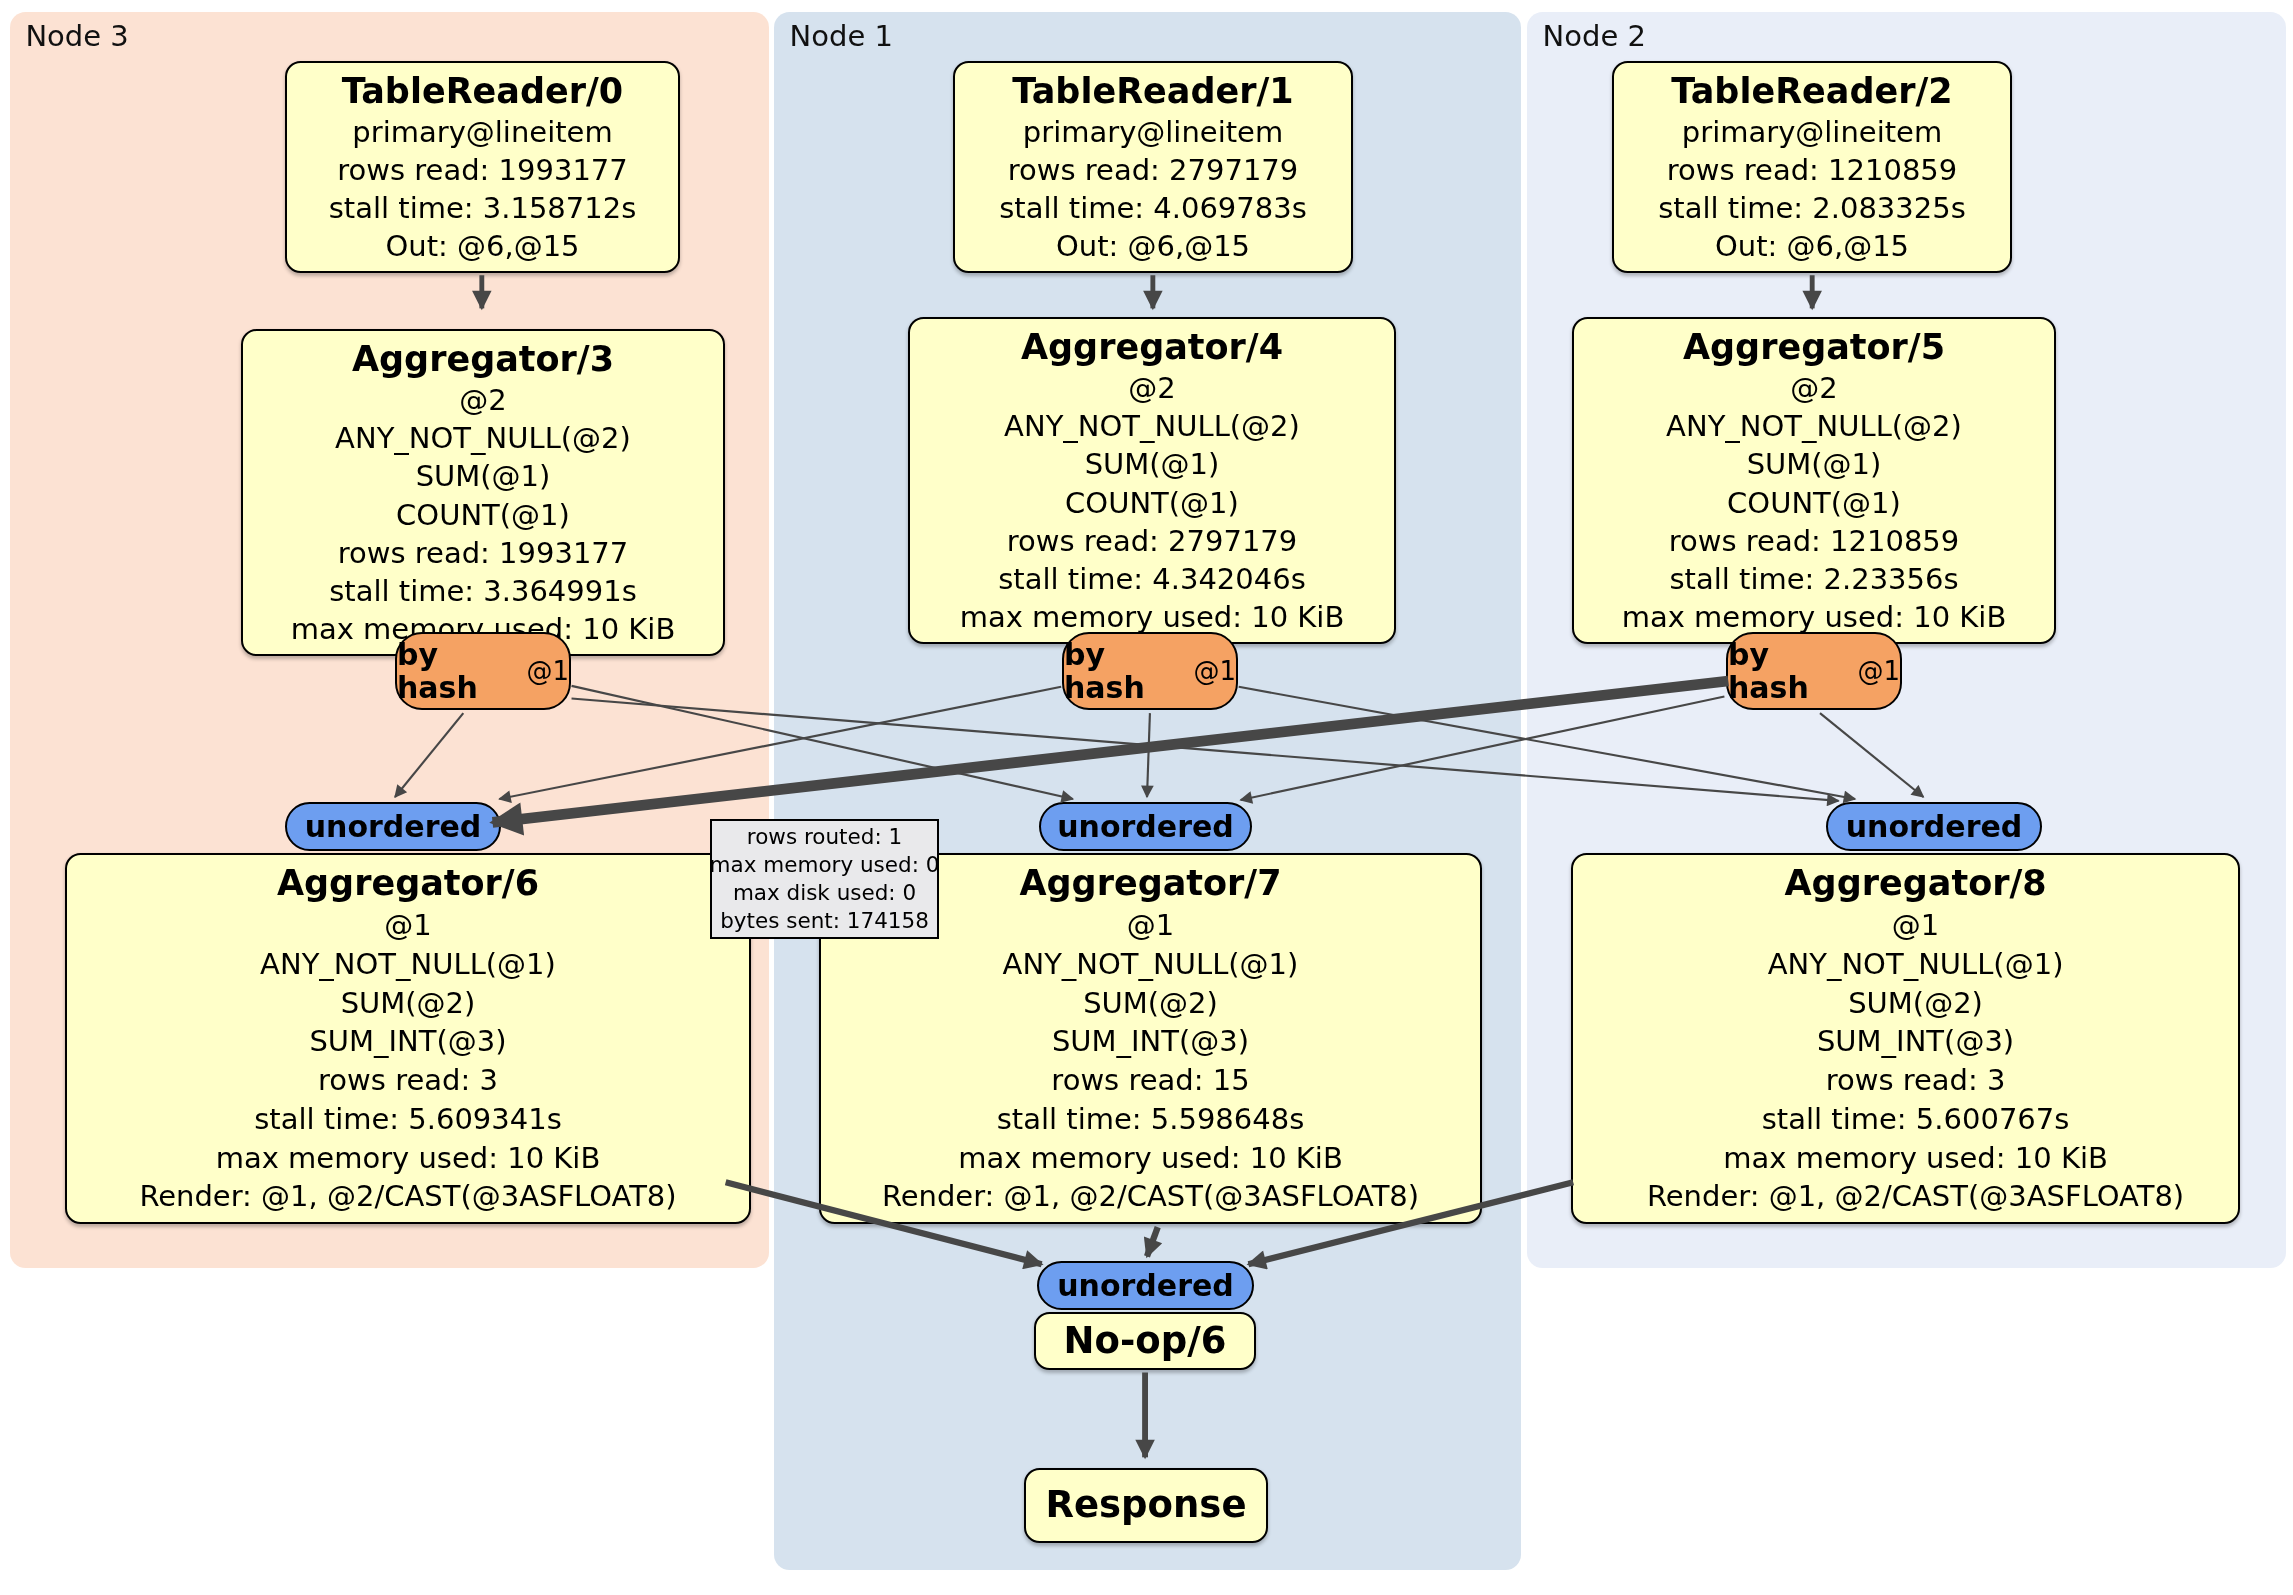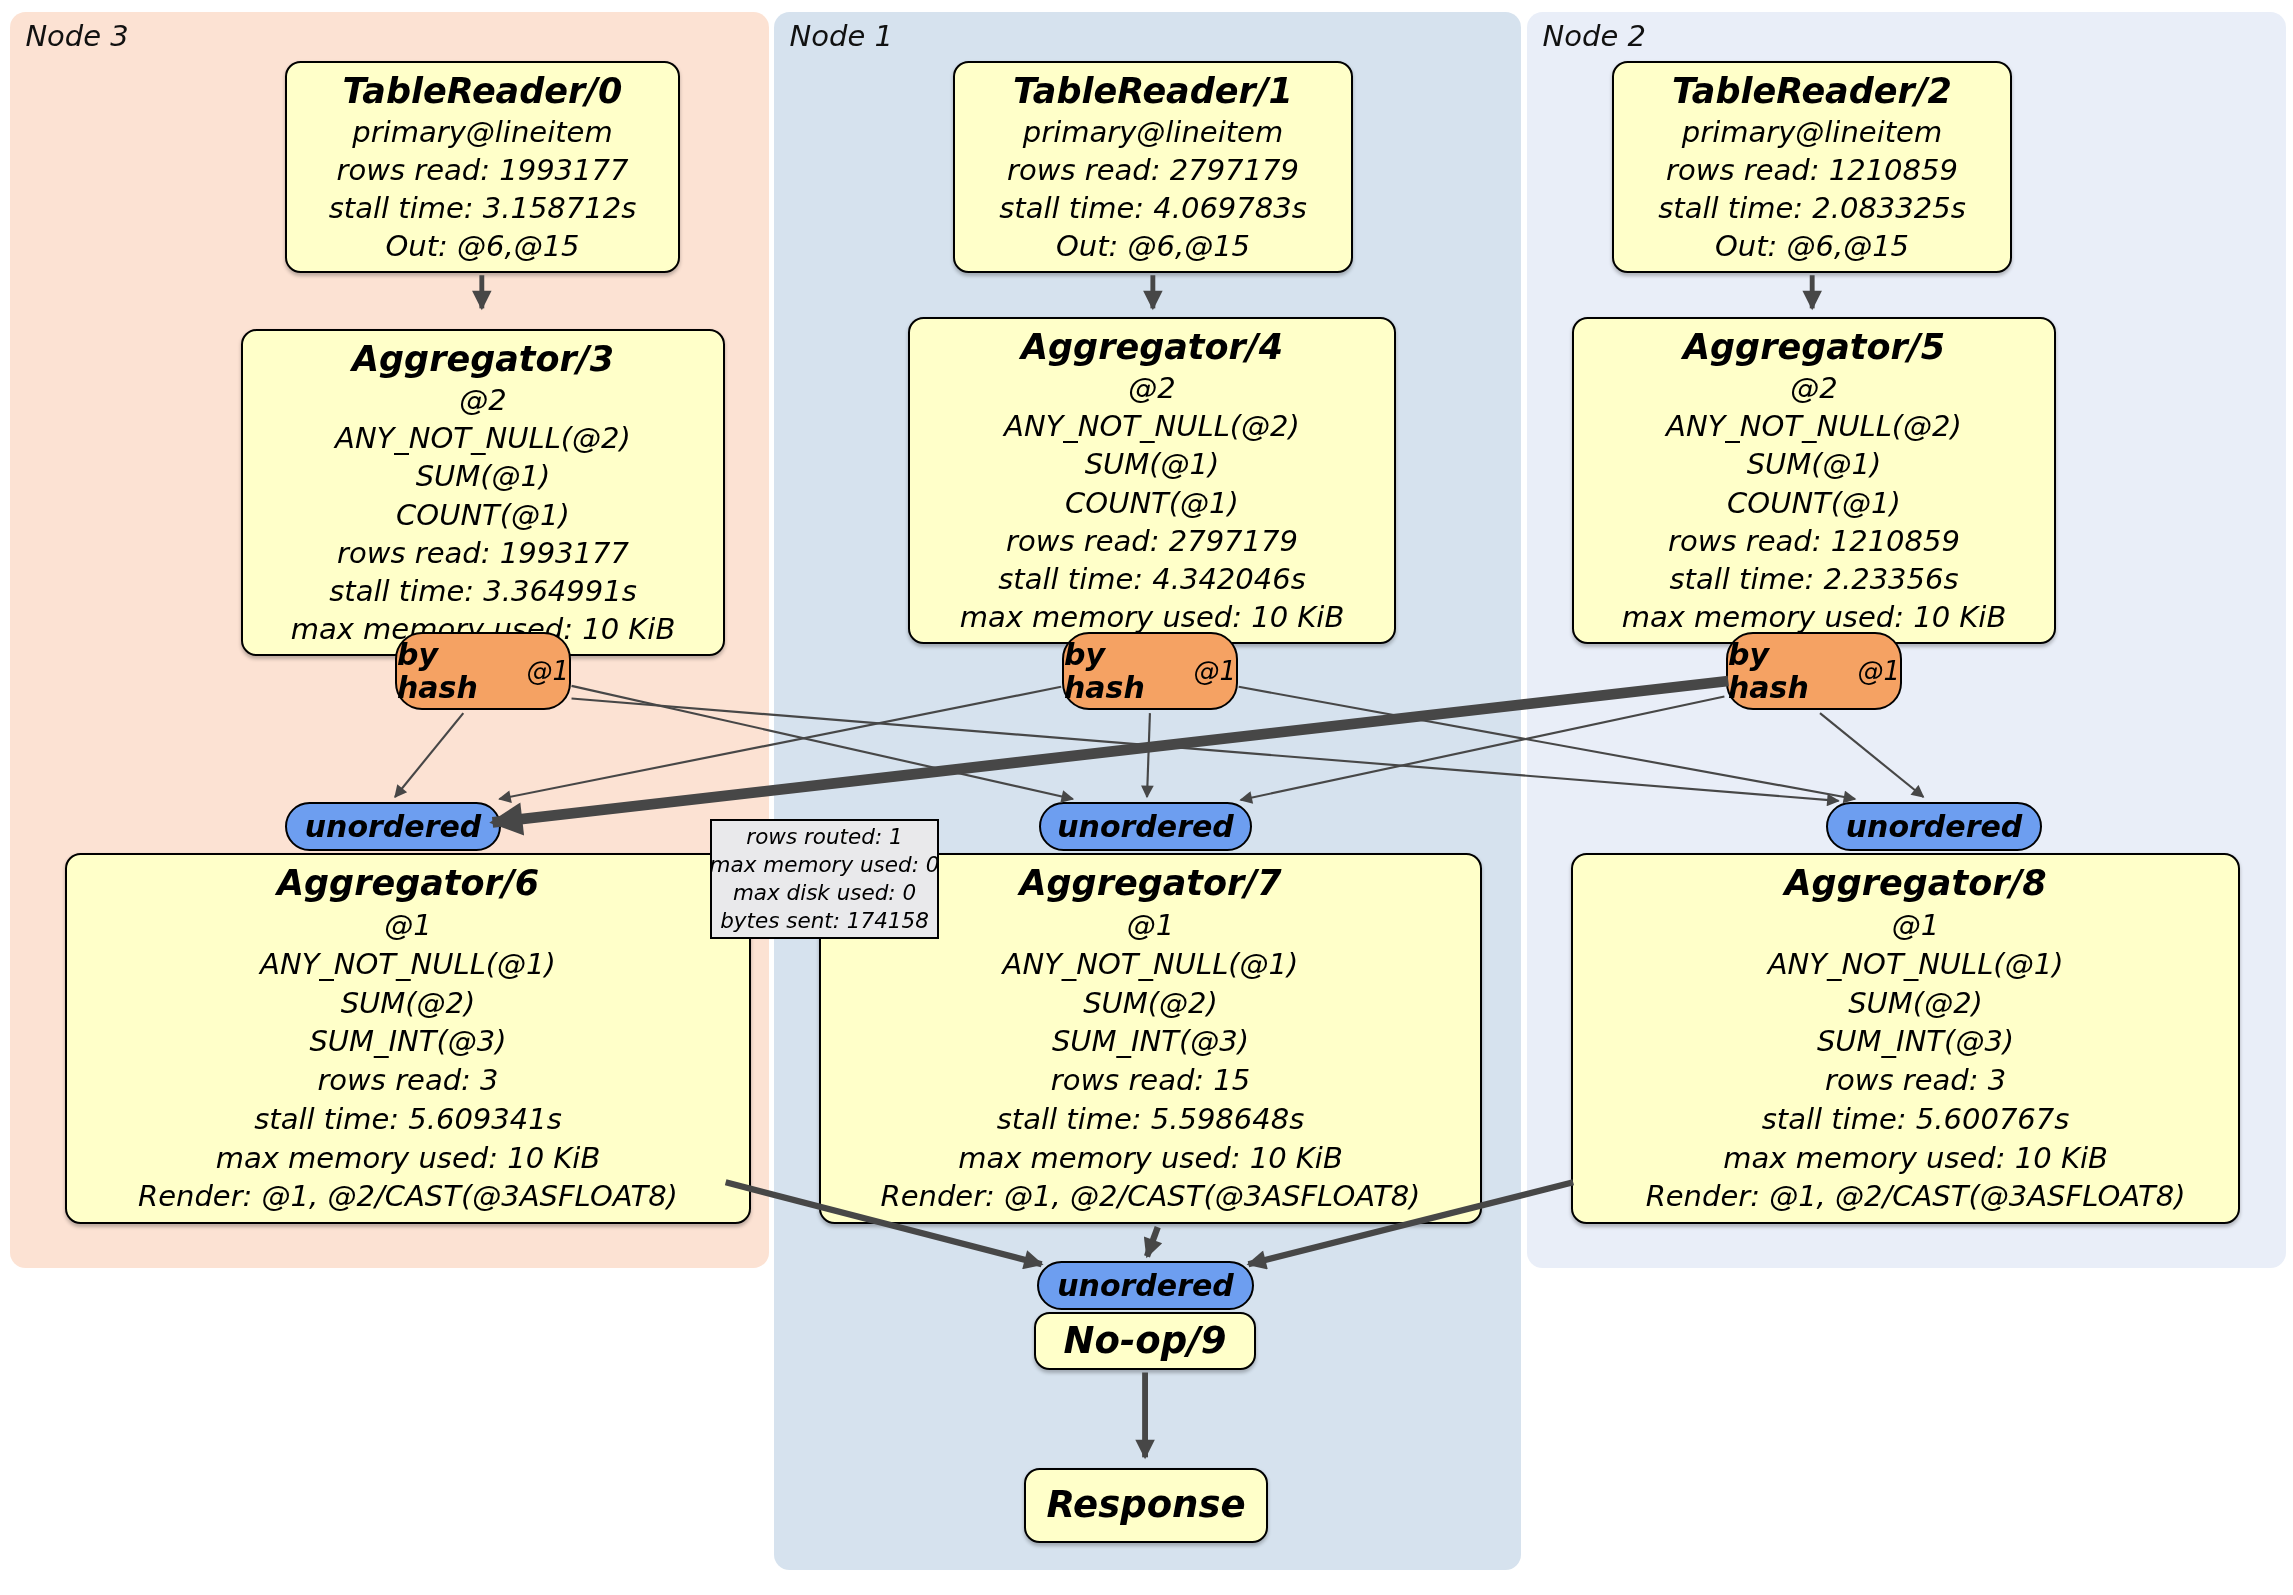--- a/index.html
+++ b/index.html
@@ -3,21 +3,21 @@
 <meta charset="utf-8">
 <style>
   :root{
     --c-node3:#FCE2D3; --c-node1:#D6E2EE; --c-node2:#E9EEF8;
     --c-box:#FFFFC9; --c-router:#F5A263; --c-stream:#6D9EF0;
     --c-tooltip:#E9E9EB; --c-edge:#474747; --c-border:#000000;
   }
   html,body{margin:0;padding:0;background:#ffffff;}
   .canvas{
     position:relative; width:2294px; height:1596px; overflow:hidden;
-    font-family:"DejaVu Sans","Liberation Sans",sans-serif; color:#000;font-style:italic;
+    font-family:"DejaVu Sans","Liberation Sans",sans-serif; color:#000;
   }
   .region{
     position:absolute; border-radius:15.6px;
   }
   .region-label{
     position:absolute; left:15.6px; top:7.8px; font-size:29px; color:#111;
   }
   .pbox{
     position:absolute; background:var(--c-box);
     border:2.4px solid var(--c-border); border-radius:15.6px;
@@ -128,21 +128,21 @@
   </div>
   <div class="pbox" style="left:1571px; top:853px; width:669px; height:371px;padding-left:24px;">
     <div class="title">Aggregator/8</div>
     <div style="display:contents"><div class="bline">@1</div><div class="bline">ANY_NOT_NULL(@1)</div><div class="bline">SUM(@2)</div><div class="bline">SUM_INT(@3)</div><div class="bline">rows read: 3</div><div class="bline">stall time: 5.600767s</div><div class="bline">max memory used: 10 KiB</div><div class="bline">Render: @1, @2/CAST(@3ASFLOAT8)</div></div>
   </div>
 
   <div class="stream" style="left:1037px; top:1261px; width:217px; height:49px;">
     <span>unordered</span>
   </div>
   <div class="pbox titleonly" style="left:1034px; top:1312px; width:222px; height:58px;">
-    <div class="title">No-op/9</div>
+    <div class="title">No-op/6</div>
   </div>
   <div class="pbox titleonly" style="left:1024px; top:1468px; width:244px; height:75px;">
     <div class="title">Response</div>
   </div>
 
   <div class="tooltip">
     <div style="display:contents"><div class="bline">rows routed: 1</div><div class="bline">max memory used: 0</div><div class="bline">max disk used: 0</div><div class="bline">bytes sent: 174158</div></div>
   </div>
 
   <svg class="edges" width="2294" height="1596" viewBox="0 0 2352 1636">

